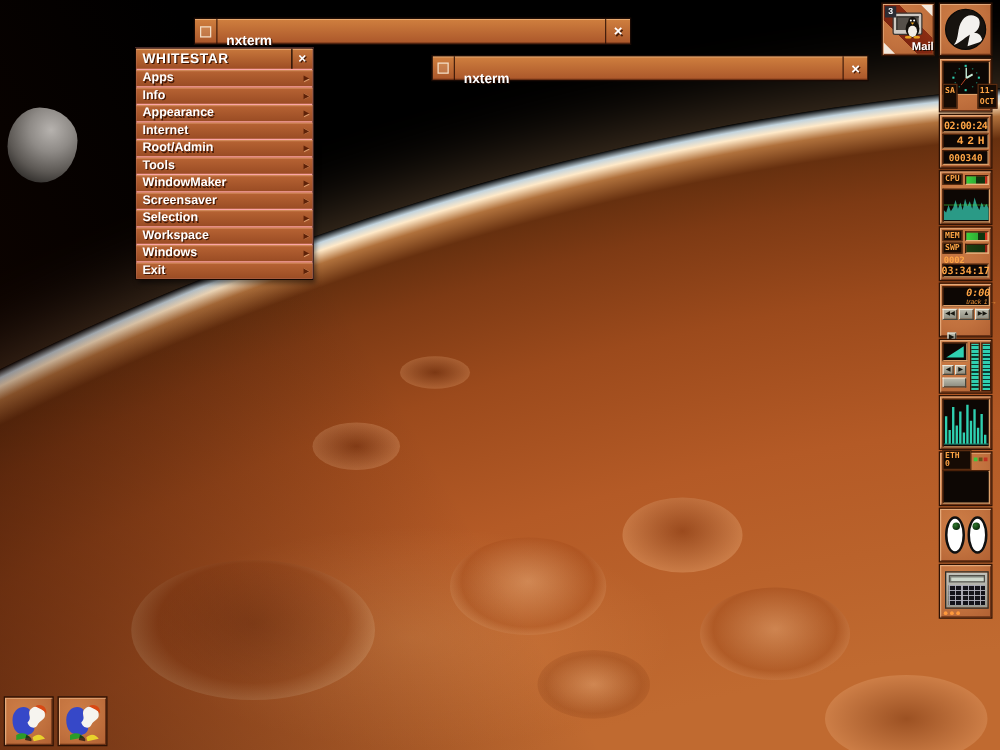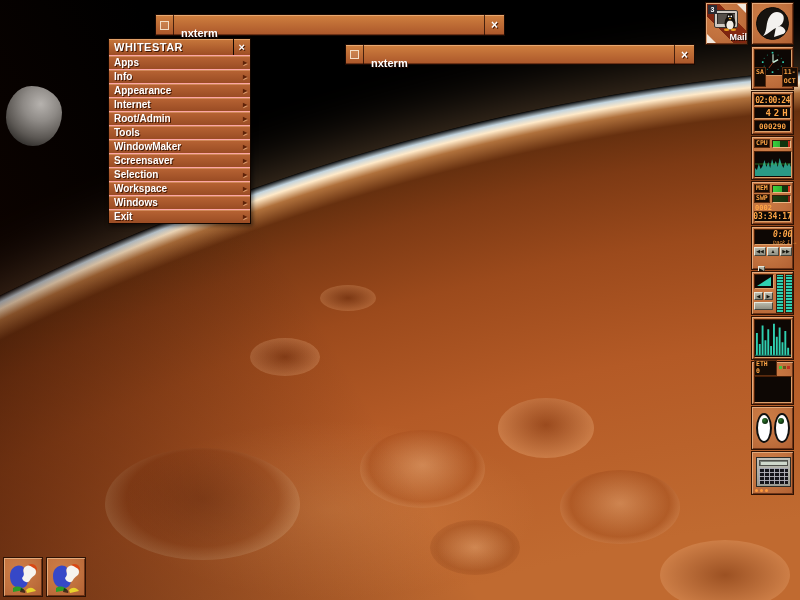--- a/index.html
+++ b/index.html
@@ -110,21 +110,21 @@
   
   .clock-face { position:absolute; left:2px; top:2px; width:38px; height:27px; }
   .clock-date { position:absolute; left:2px; bottom:2px; display:flex; gap:16px; }
   .clock-date .cell { background:#160b04; border:1px solid #5a2c10; padding:0 1px;
        font-size:6.5px; line-height:9px; }
 
   
   .lcd-stack { position:absolute; inset:2px; display:flex; flex-direction:column; gap:1px; }
   .lcd-row { flex:1; display:flex; align-items:center; justify-content:center; }
   .lcd-time { font-size:8px; letter-spacing:-0.5px; }
-  .lcd-glyphs { font-size:9px; letter-spacing:3px; padding-left:11px; }
+  .lcd-glyphs { font-size:9px; letter-spacing:3px; padding-left:11px;font-family:Liberation Mono, monospace; }
   .lcd-counter { font-size:7.5px; letter-spacing:0; }
 
   
   .mon-row { position:absolute; left:2px; right:2px; height:9px; display:flex; gap:2px; align-items:center; }
   .chip { background:#160b04; border:1px solid #5a2c10; color:#ffa545;
           font-family:"DejaVu Sans Mono", monospace; font-weight:bold;
           font-size:6.5px; line-height:7px; padding:0 1px; }
   .gauge { flex:1; height:8px; border:1px solid; border-color:#3a1a08 #eab684 #eab684 #3a1a08; }
   .gauge-cpu { background: linear-gradient(to right,#39d23e 0%,#2fae34 44%,#10340e 44%,#10340e 86%,#d8321e 86%,#b02014 100%); }
   .gauge-mem { background: linear-gradient(to right,#39d23e 0%,#2fae34 54%,#10340e 54%,#10340e 88%,#d8321e 88%); }
@@ -339,21 +339,21 @@
     <div class="clock-date lcd">
       <span class="cell">SA</span>
       <span class="cell">11-OCT</span>
     </div>
   </div>
 
   <div class="dtile bevel-tile" style="top:91px;">
     <div class="lcd-stack">
       <div class="lcd-row panel lcd lcd-time">02:00:24</div>
       <div class="lcd-row panel lcd lcd-glyphs">42H</div>
-      <div class="lcd-row panel lcd lcd-counter">000290</div>
+      <div class="lcd-row panel lcd lcd-counter">000340</div>
     </div>
   </div>
 
   <div class="dtile bevel-tile" style="top:136px;">
     <div class="mon-row" style="top:2px;">
       <span class="chip">CPU</span>
       <span class="gauge gauge-cpu"></span>
     </div>
     <svg class="cpu-graph panel" viewBox="0 0 38 25" preserveAspectRatio="none">
       <polygon fill="#2a9a86" points="0,24 0,16 2,18 4,12 6,17 8,14 10,8 12,15 14,10 16,16 18,7 20,13 22,9 24,15 26,6 28,12 30,16 32,10 34,14 36,11 38,15 38,24"></polygon>

